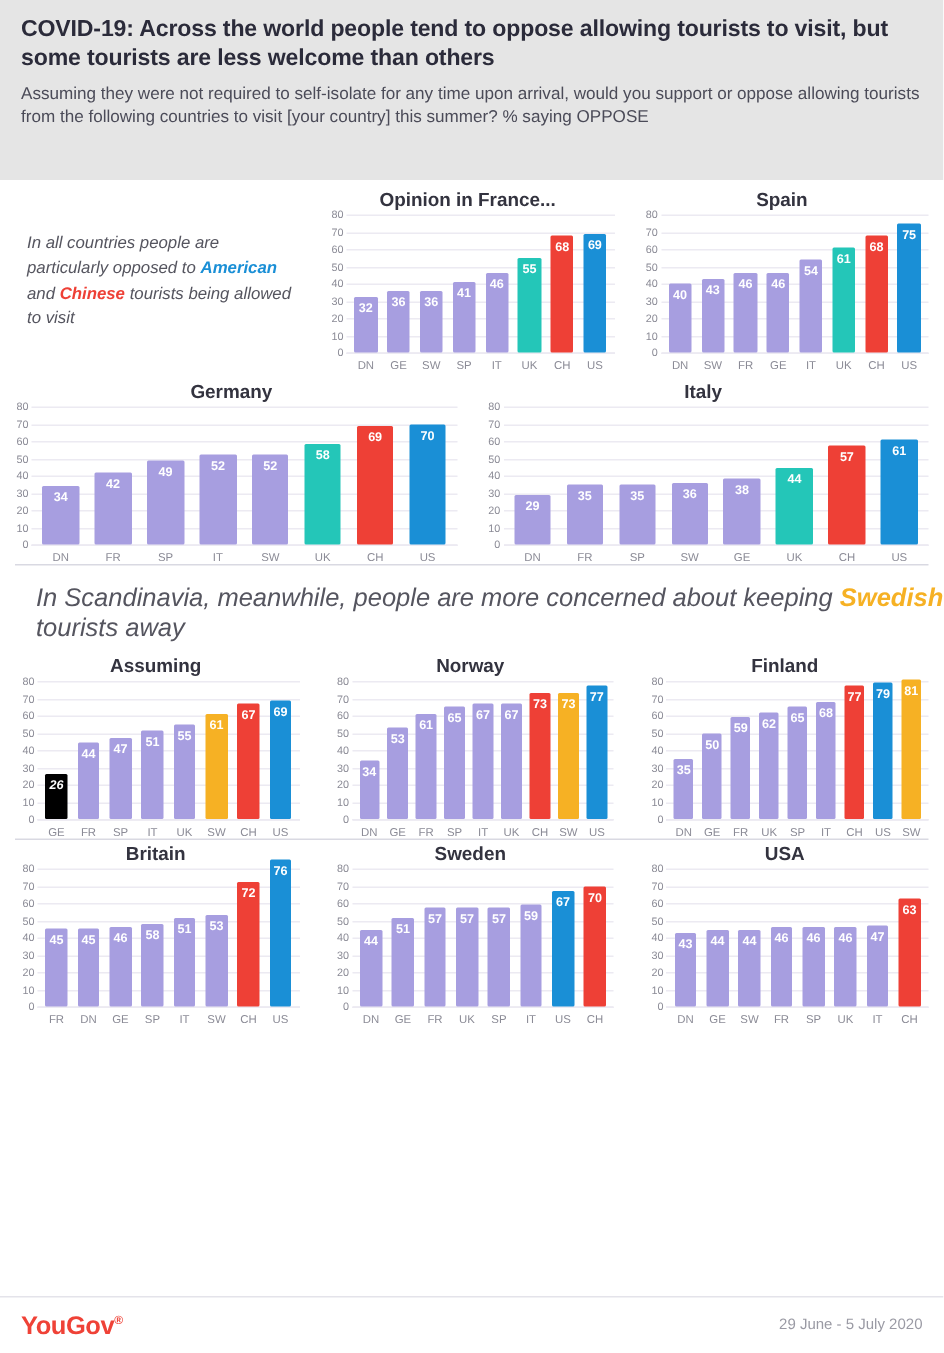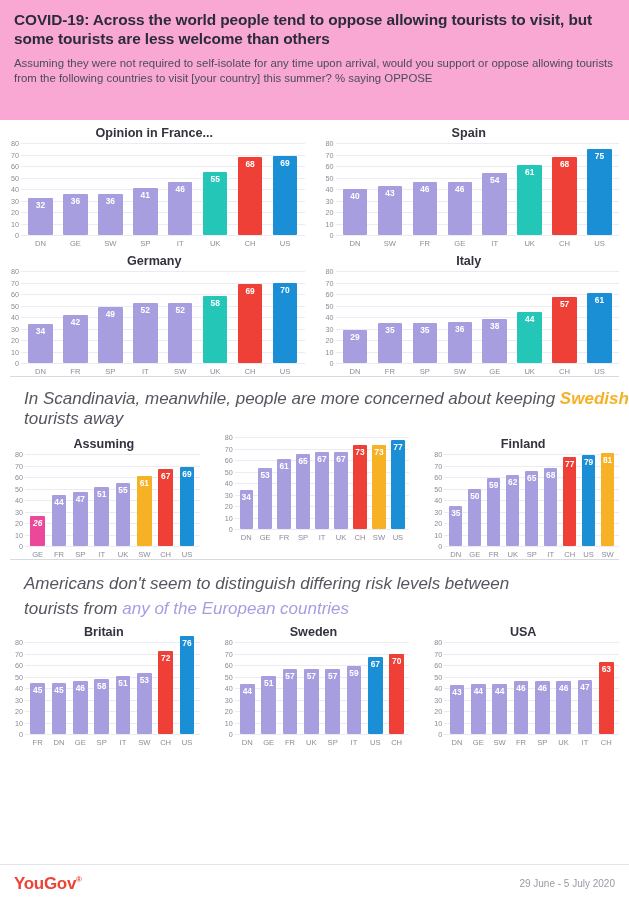--- a/index.html
+++ b/index.html
@@ -6,21 +6,21 @@
   html, body {
     width: 629px; height: 902px;
     background: #ffffff;
     font-family: "Liberation Sans", sans-serif;
     overflow: hidden;
   }
   .page { position: relative; width: 629px; height: 902px; background:#fff; }
 
   
   .header {
-    background: #f9a8d4;
+    background: #e5e5e5;
     padding: 10px 14px 3px 14px;
     height: 120px;
   }
   .headline {
     font-size: 15.4px;
     font-weight: bold;
     line-height: 1.26;
     color: #2b2b3a;
     letter-spacing: -0.1px;
   }
@@ -152,20 +152,25 @@
 
   <div class="header">
     <div class="headline">
       <span class="c-red" style="color:#2b2b3a"></span><span>COVID-19: Across the world people tend to oppose allowing tourists to visit, but some tourists are less welcome than others</span>
     </div>
     <div class="subhead">Assuming they were not required to self-isolate for any time upon arrival, would you support or oppose allowing tourists from the following countries to visit [your country] this summer? % saying OPPOSE</div>
   </div>
 
   <div class="section">
     <div class="row2">
+      <div style="flex:0 0 210px; padding:34px 14px 0 18px;">
+        <div class="side-note">
+          <span>In all countries people are particularly opposed to </span><b class="c-blue">American</b><span> and </span><b class="c-red">Chinese</b><span> tourists being allowed to visit</span>
+        </div>
+      </div>
       <div style="flex:1 1 0; padding:6px 10px 0 4px;">
           <div class="chart">
             <div class="chart-title">Opinion in France...</div>
             <div class="plot-wrap">
               <div class="yaxis" style="height: 92px;">
                 <div class="ytick" style="top: 0px;">80</div>
                 <div class="ytick" style="top: 11.5px;">70</div>
                 <div class="ytick" style="top: 23px;">60</div>
                 <div class="ytick" style="top: 34.5px;">50</div>
                 <div class="ytick" style="top: 46px;">40</div>
@@ -538,21 +543,21 @@
                   <div class="gl" style="top: 23px;"></div>
                   <div class="gl" style="top: 34.5px;"></div>
                   <div class="gl" style="top: 46px;"></div>
                   <div class="gl" style="top: 57.5px;"></div>
                   <div class="gl" style="top: 69px;"></div>
                   <div class="gl" style="top: 80.5px;"></div>
                   <div class="gl" style="top: 92px;"></div>
                 </div>
                 <div class="bars">
                   <div class="bcol">
-                    <div class="bar" style="height: 29.9px; background: #ec4899; font-style: italic;">
+                    <div class="bar" style="height: 29.9px; background: #000000; font-style: italic;">
                       <span class="val">26</span>
                     </div>
                   </div>
                   <div class="bcol">
                     <div class="bar" style="height: 50.6px; background: rgb(167, 158, 224);">
                       <span class="val">44</span>
                     </div>
                   </div>
                   <div class="bcol">
                     <div class="bar" style="height: 54.05px; background: rgb(167, 158, 224);">
@@ -597,20 +602,21 @@
                 <div class="xt">UK</div>
                 <div class="xt">SW</div>
                 <div class="xt">CH</div>
                 <div class="xt">US</div>
               </div>
             </div>
           </div>
         </div>
       <div style="flex:1 1 0; padding:2px 10px 0 8px;">
           <div class="chart">
+            <div class="chart-title">Norway</div>
             <div class="plot-wrap">
               <div class="yaxis" style="height: 92px;">
                 <div class="ytick" style="top: 0px;">80</div>
                 <div class="ytick" style="top: 11.5px;">70</div>
                 <div class="ytick" style="top: 23px;">60</div>
                 <div class="ytick" style="top: 34.5px;">50</div>
                 <div class="ytick" style="top: 46px;">40</div>
                 <div class="ytick" style="top: 57.5px;">30</div>
                 <div class="ytick" style="top: 69px;">20</div>
                 <div class="ytick" style="top: 80.5px;">10</div>
@@ -784,23 +790,20 @@
               </div>
             </div>
           </div>
         </div>
     </div>
   </div>
 
   <div class="divider"></div>
 
   <div class="section">
-    <div class="band-note wrap" style="padding-right:110px;">
-      <span>Americans don't seem to distinguish differing risk levels between tourists from </span><span class="c-purple">any of the European countries</span>
-    </div>
 
     <div class="row3">
       <div style="flex:1 1 0; padding:2px 10px 0 8px;">
           <div class="chart">
             <div class="chart-title">Britain</div>
             <div class="plot-wrap">
               <div class="yaxis" style="height: 92px;">
                 <div class="ytick" style="top: 0px;">80</div>
                 <div class="ytick" style="top: 11.5px;">70</div>
                 <div class="ytick" style="top: 23px;">60</div>

